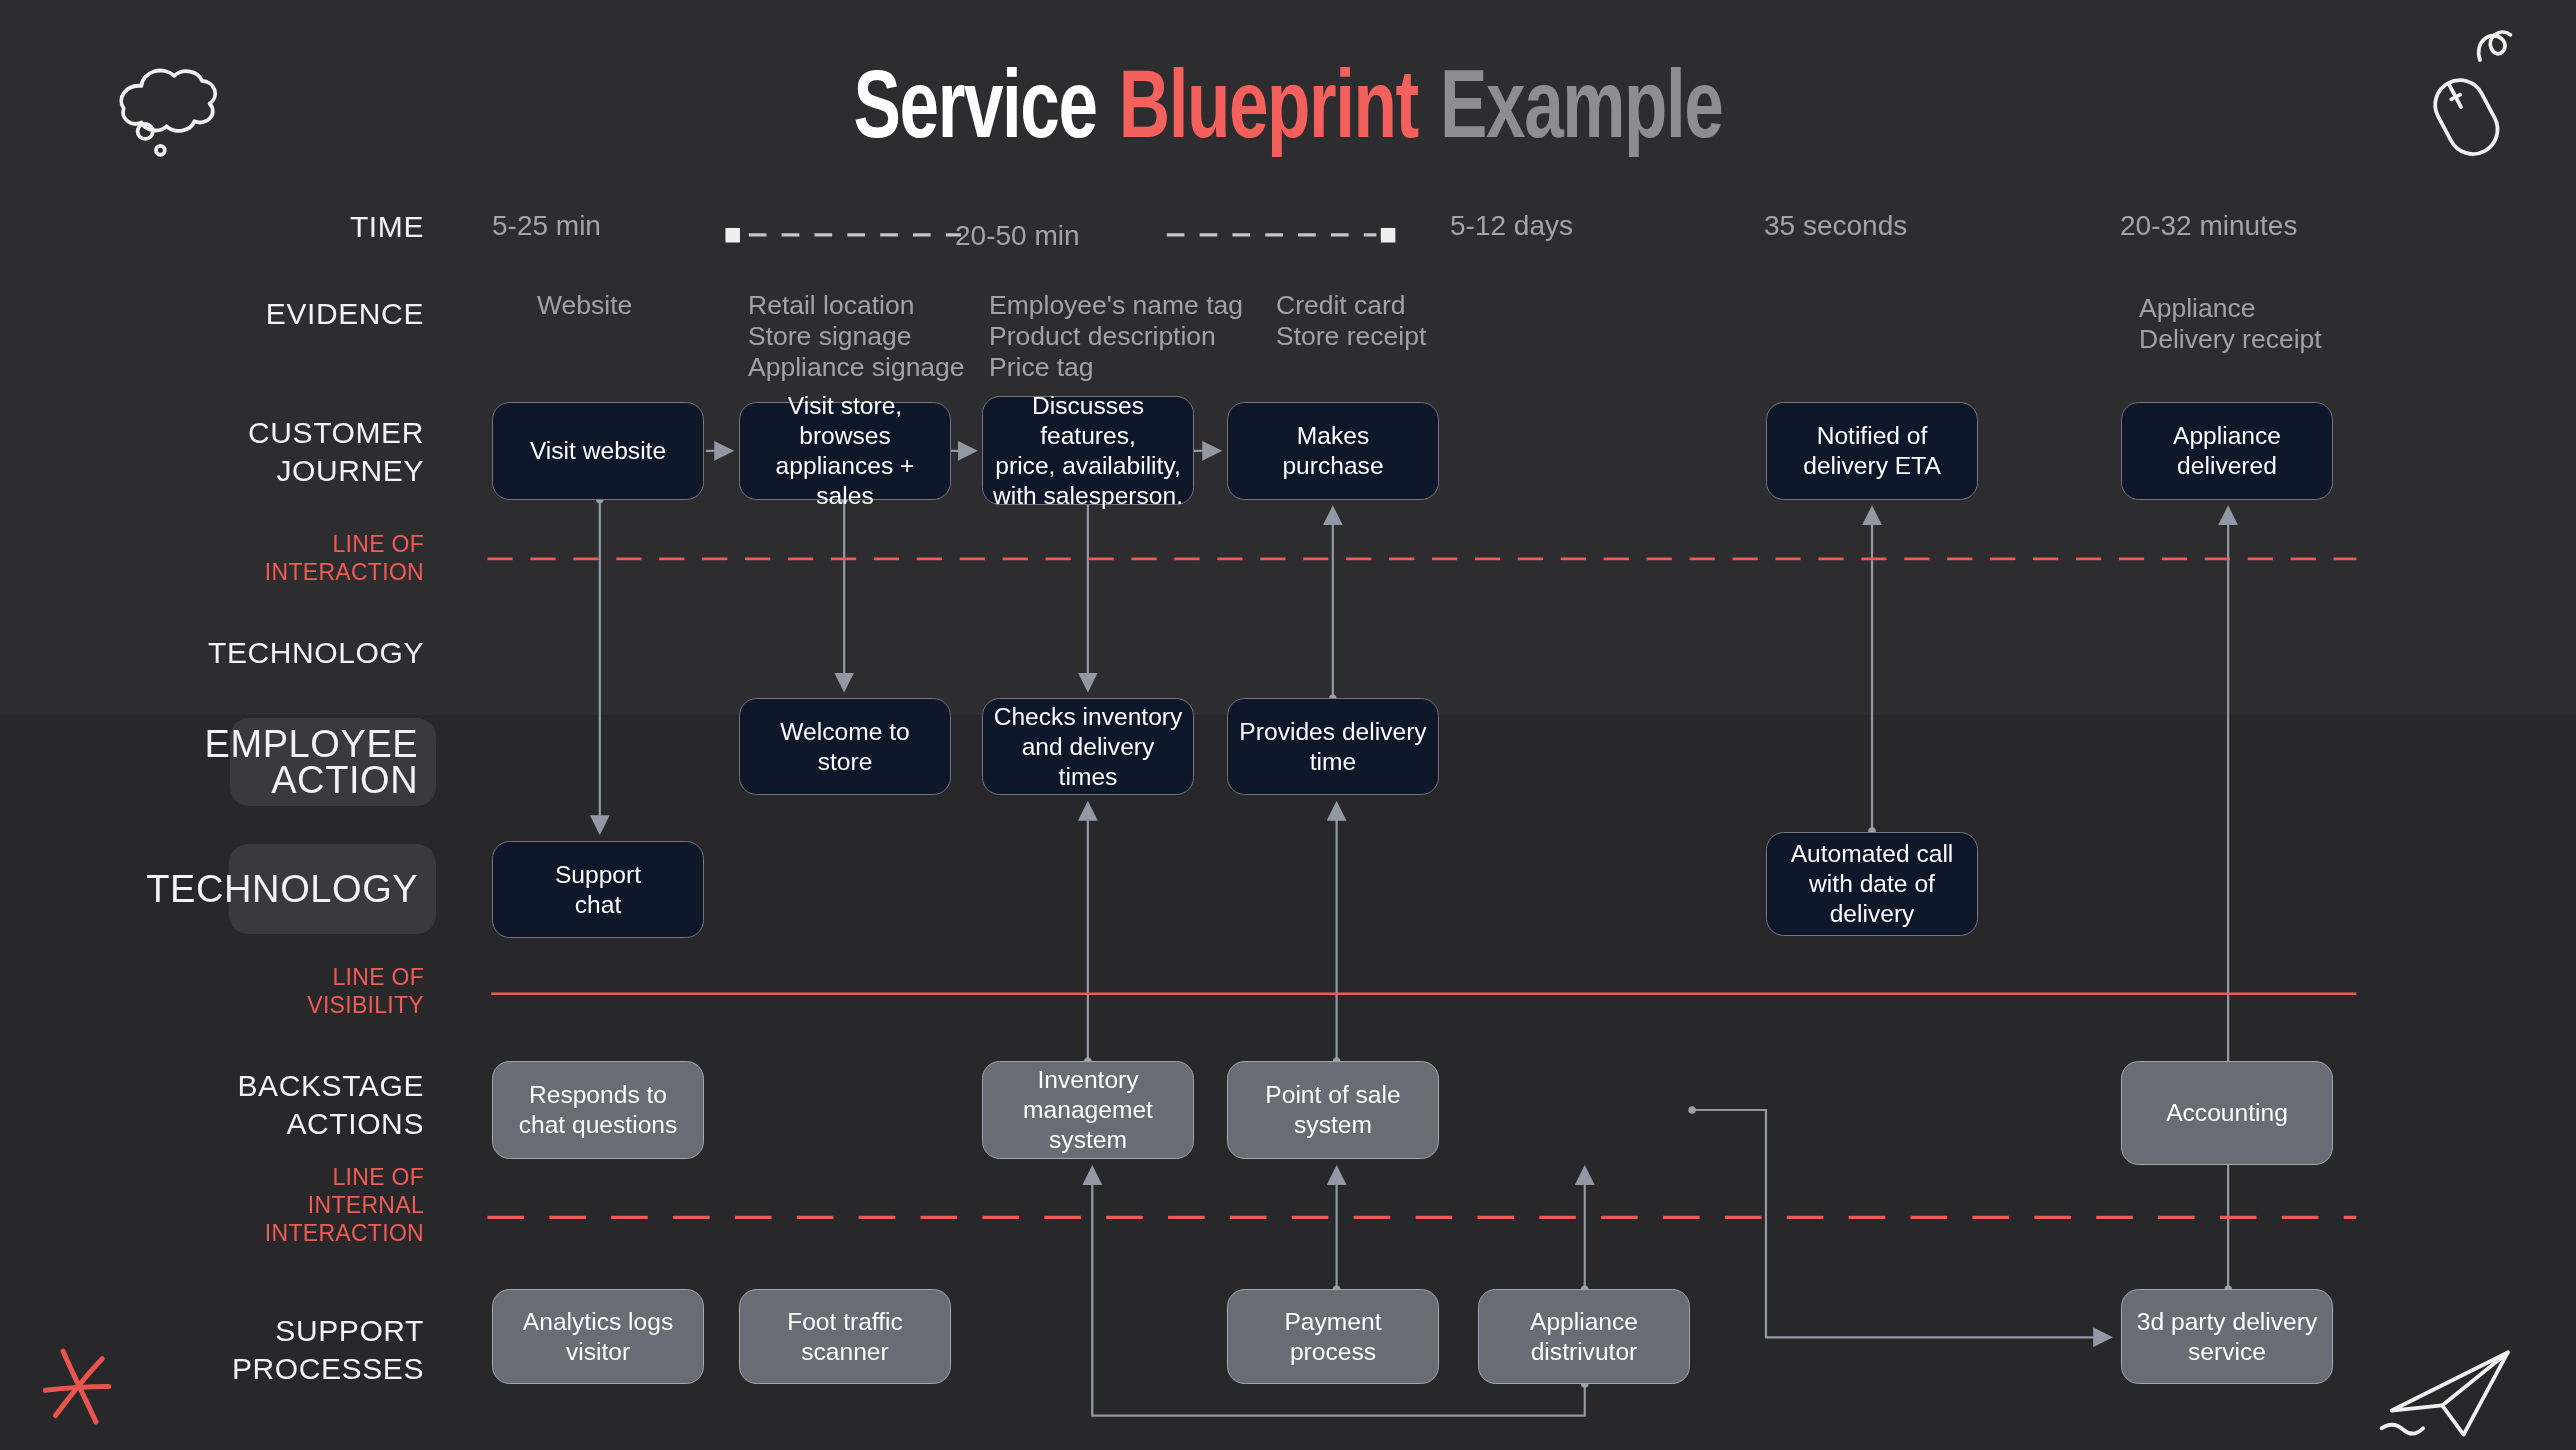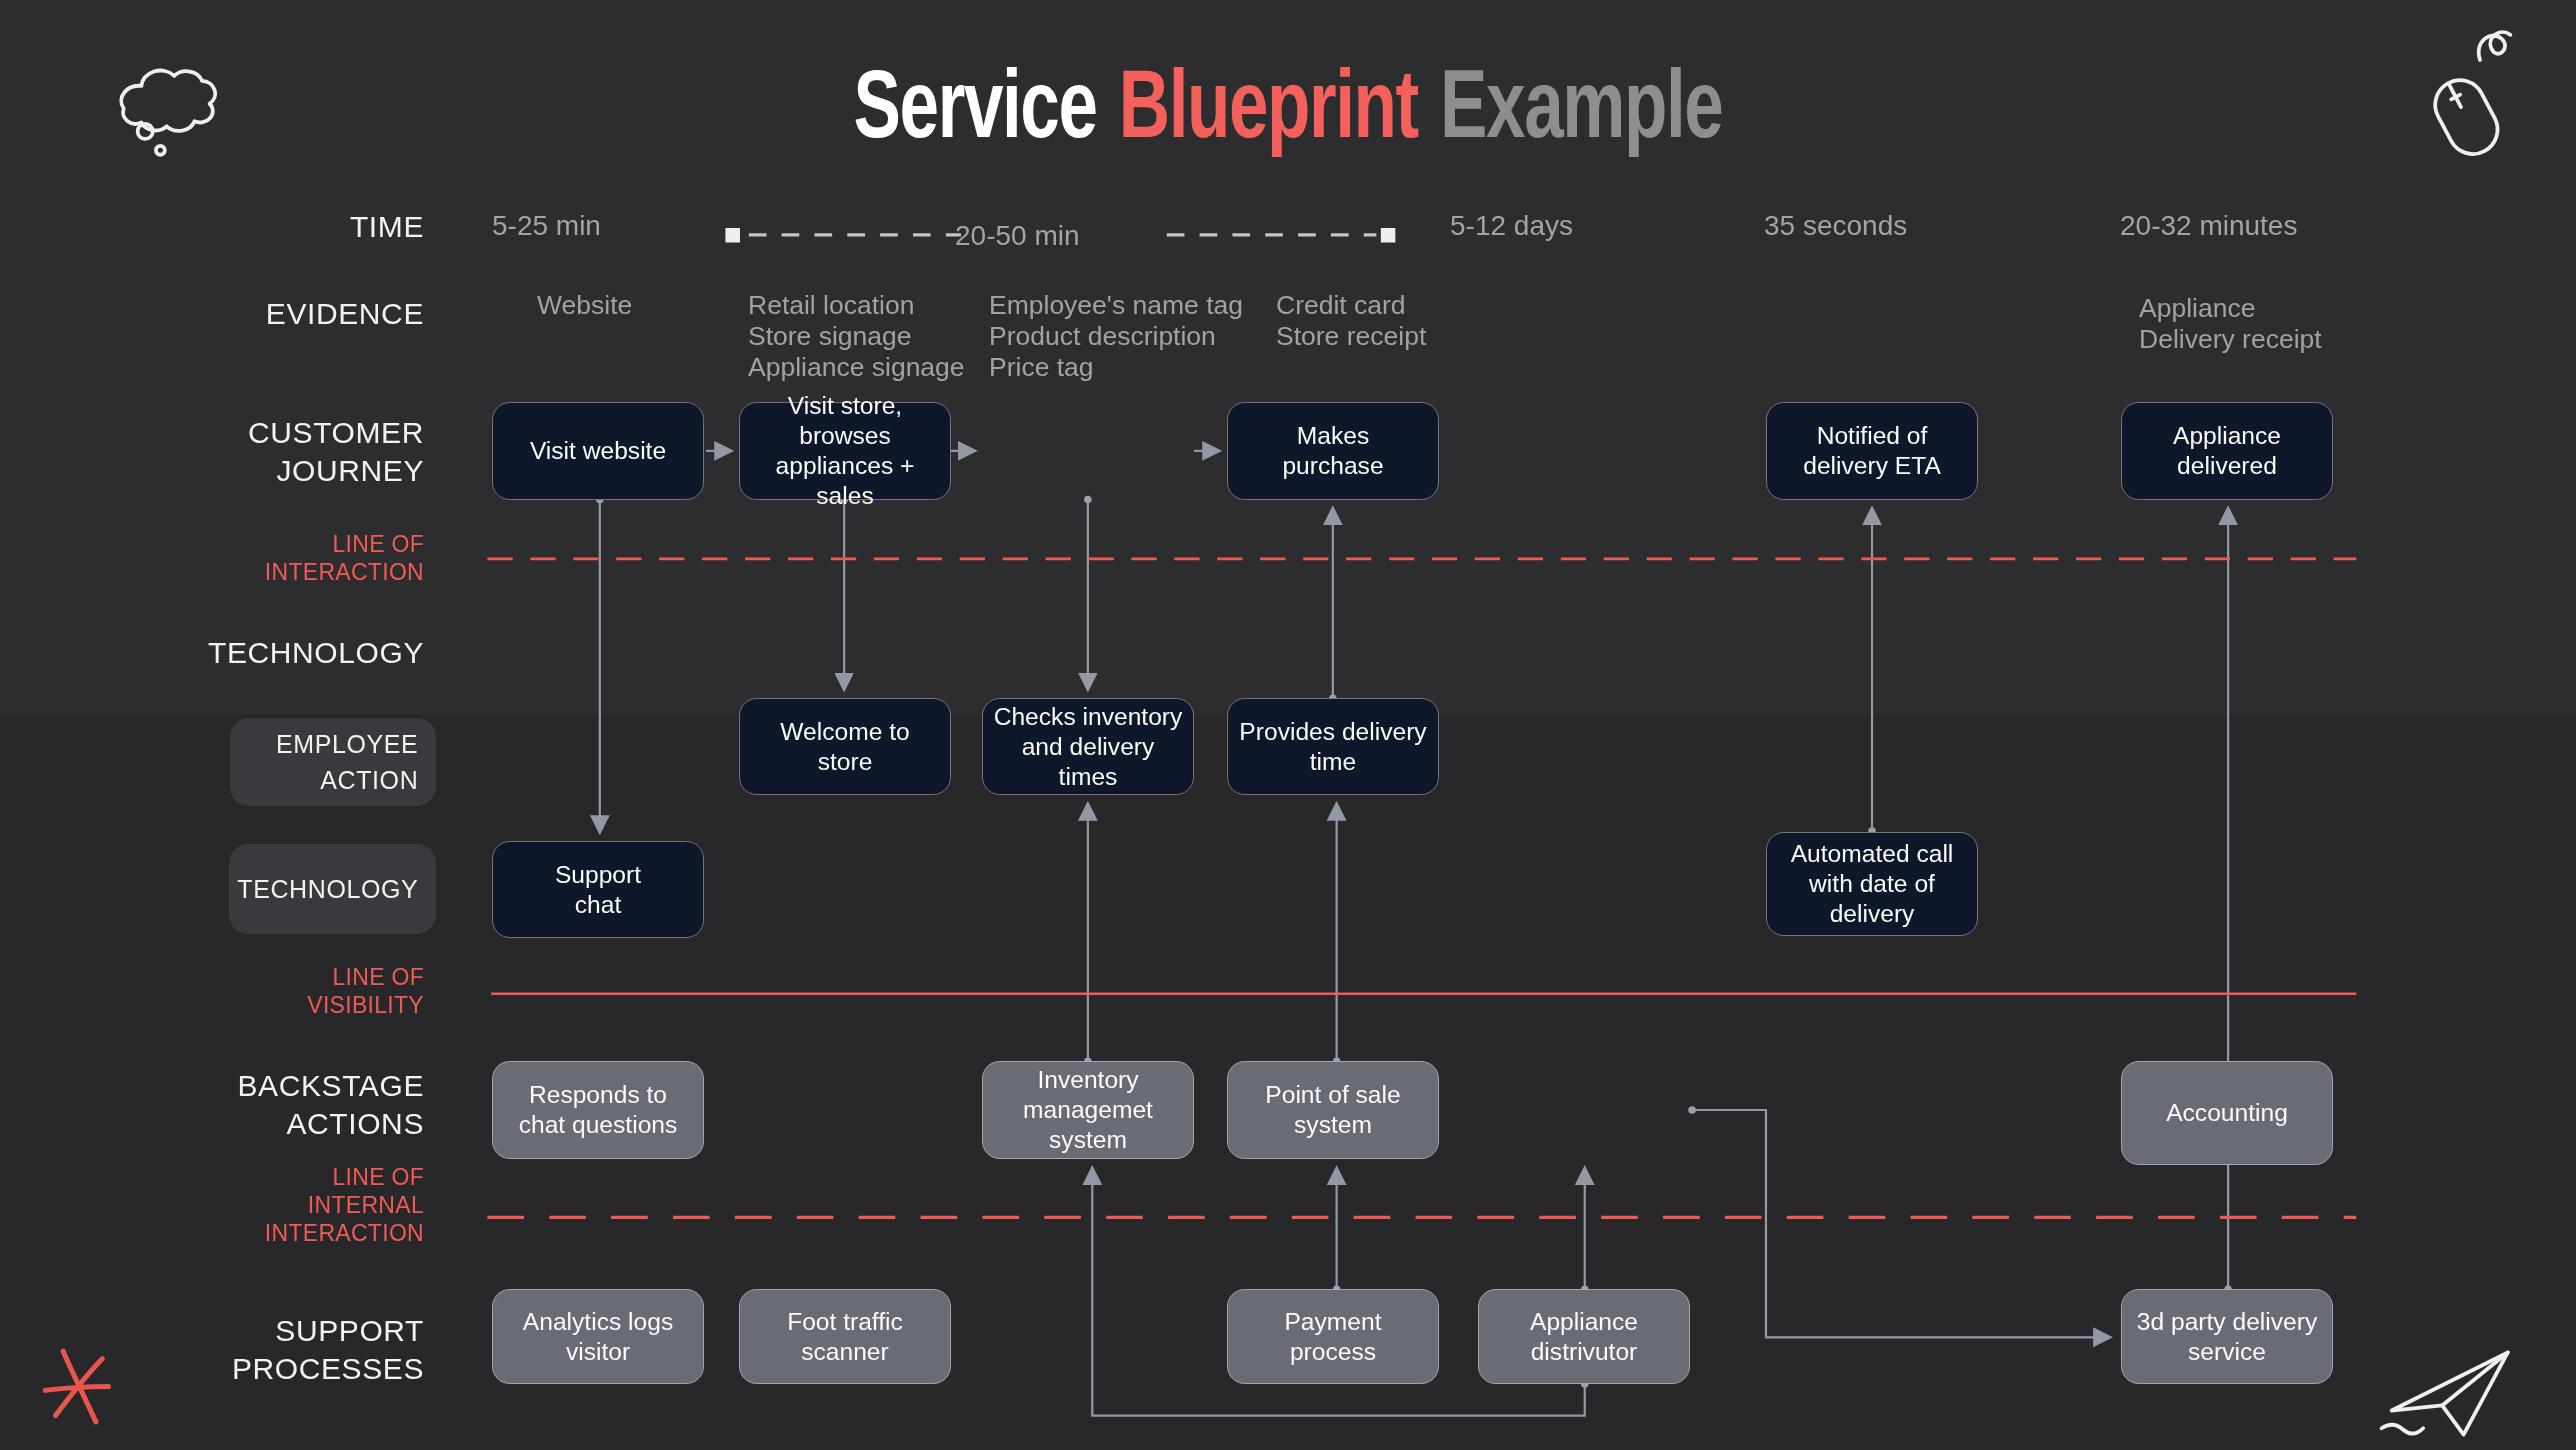--- a/index.html
+++ b/index.html
@@ -20,21 +20,21 @@
   }
   .title .w1{color:#fdfdfd;}
   .title .w2{color:#f4615c;}
   .title .w3{color:#8e8e91;}
   
   .rail{position:absolute;left:145px;width:279px;text-align:right;
         color:#f3f3f4;font-size:30px;line-height:38px;letter-spacing:0.6px;white-space:pre-line;}
   .rail.red{color:#f05b55;font-size:23px;line-height:28px;letter-spacing:0.3px;}
   .label-box{position:absolute;background:#3a393d;border-radius:19px;
         display:flex;align-items:center;justify-content:flex-end;
-        color:#f3f3f4;font-size:25px;line-height:36px;letter-spacing:0.6px;
+        color:#f3f3f4;font-size:38px;line-height:36px;letter-spacing:0.6px;
         text-align:right;padding-right:17.7px;box-sizing:border-box;white-space:pre-line;}
   
   .time-item{position:absolute;top:210px;width:215px;text-align:left;
         color:#a4a4a7;font-size:28px;}
   .evidence-item{position:absolute;top:290px;color:#a2a2a5;font-size:26.5px;
         line-height:31px;white-space:pre-line;}
   
   .node{position:absolute;width:212px;box-sizing:border-box;
         background:#0f172a;border:1.3px solid #74767e;border-radius:17.7px;
         display:flex;align-items:center;justify-content:center;text-align:center;
@@ -168,20 +168,23 @@
 Product description
 Price tag</div>
   <div class="evidence-item" style="left:1276px">Credit card
 Store receipt</div>
   <div class="evidence-item" style="left:2139px;top:293px">Appliance
 Delivery receipt</div>
 
   <div class="node" style="left:492px;top:402px;height:98px">Visit website</div>
   <div class="node" style="left:739px;top:402px;height:98px">Visit store, browses
 appliances + sales</div>
+  <div class="node" style="left:982px;top:396px;height:109px">Discusses features,
+price, availability,
+with salesperson.</div>
   <div class="node" style="left:1227px;top:402px;height:98px">Makes
 purchase</div>
   <div class="node" style="left:1766px;top:402px;height:98px">Notified of
 delivery ETA</div>
   <div class="node" style="left:2121px;top:402px;height:98px">Appliance
 delivered</div>
 
   <div class="node" style="left:739px;top:698px;height:97px">Welcome to
 store</div>
   <div class="node" style="left:982px;top:698px;height:97px">Checks inventory

